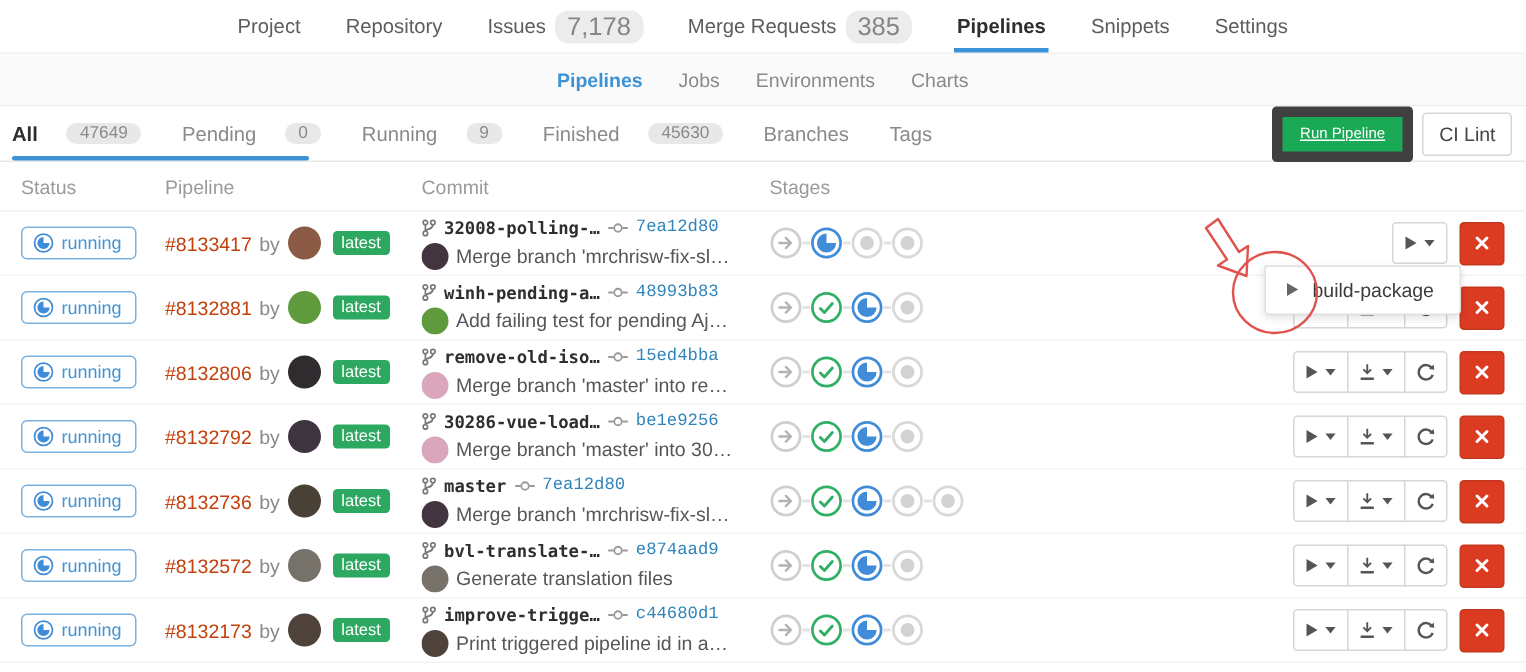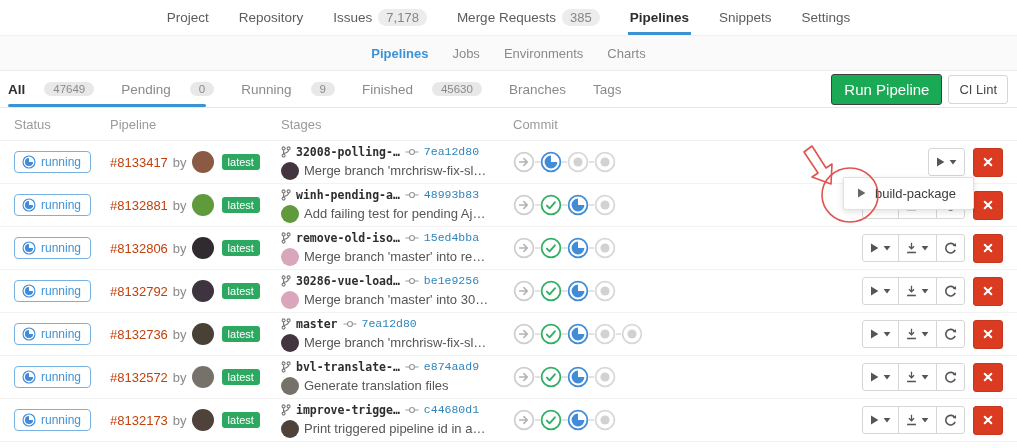--- a/index.html
+++ b/index.html
@@ -10,41 +10,41 @@
   }
   a { text-decoration:none; }
   button { font-family:"Liberation Sans", sans-serif; cursor:pointer; }
 
   
   .top-nav { height:36px; display:flex; justify-content:center; align-items:stretch;
              border-bottom:1px solid #f1f1f1; background:#fff; }
   .nav-item { display:flex; align-items:center; gap:6px; margin:0 13px; padding:3px 2px 0 2px;
               font-size:13.5px; color:#5c5c5c; border-bottom:3px solid transparent; cursor:pointer; }
   .nav-item.active { font-weight:bold; color:#2e2e2e; border-bottom-color:var(--accent,#3b93d6); }
-  .nav-badge { background:#ececec; color:#858585; border-radius:9px; padding:1px 8px; font-size:13px; }
+  .nav-badge { background:#ececec; color:#858585; border-radius:9px; padding:1px 8px; font-size:17px; }
 
   
   .sub-nav { height:35px; background:#fafafa; border-bottom:1px solid #ececec;
              display:flex; justify-content:center; align-items:center; }
   .sub-item { margin:0 12px; font-size:13px; color:#8a8a8a; cursor:pointer; }
   .sub-item.active { color:var(--accent,#3b93d6); font-weight:bold; }
 
   
   .filter-bar { height:37px; display:flex; align-items:center; padding:0 9px 0 8px;
                 border-bottom:1px solid #e7e7e7; position:relative; background:#fff; }
   .filter-tab { display:flex; align-items:center; gap:19px; margin-right:27px;
                 font-size:13.5px; color:#8a8a8a; cursor:pointer; }
   .filter-tab .filter-label { white-space:nowrap; }
   .filter-tab.active .filter-label { font-weight:bold; color:#2e2e2e; }
   .filter-badge { background:#e8e8e8; border-radius:9px; padding:1px 9px; font-size:11.5px; color:#8a8a8a; }
   .active-indicator { position:absolute; left:8px; bottom:0; width:198px; height:3px;
                       background:var(--accent,#3b93d6); border-radius:2px; }
   .filter-spacer { flex:1; }
-  .run-pipeline-btn { background:var(--green-button,#1aaa55); color:#fff; border:1px solid #404040;
-                      border-radius:3px; font-size:15px; padding:6px 12px; margin-right:6px; }
+  .run-pipeline-btn { background:var(--green-button,#1aaa55); color:#fff; border:7px solid #404040;
+                      border-radius:3px; font-size:10px; padding:6px 12px; margin-right:6px;text-decoration:underline; }
   .ci-lint-btn { background:#fff; color:#454545; border:1px solid #d6d6d6; border-radius:3px;
                  font-size:13px; padding:6px 10px; }
 
   
   .grid-cols { display:grid; grid-template-columns:96px 171px 232px 1fr 215px; padding:0 14px; }
   .table-header { height:33px; align-items:center; border-bottom:1px solid #f0f0f0;
                   color:#9a9a9a; font-size:13px; }
   .prow { height:43px; align-items:center; border-bottom:1px solid #f3f3f3; }
 
   .status-badge { display:inline-flex; align-items:center; gap:5px; border:1px solid #79b1e0;
@@ -161,22 +161,22 @@
     </span>
   <span class="active-indicator"></span>
   <span class="filter-spacer"></span>
   <button class="run-pipeline-btn">Run Pipeline</button>
   <button class="ci-lint-btn">CI Lint</button>
 </div>
 
 <div class="grid-cols table-header">
   <span>Status</span>
   <span>Pipeline</span>
+  <span>Commit</span>
   <span>Stages</span>
-  <span>Commit</span>
   <span></span>
 </div>
 
 <div id="table-body">
     <div class="grid-cols prow">
     <div>
       <span class="status-badge">
         <span class="status-icon">
             <svg viewBox="0 0 22 22">
               <circle cx="11" cy="11" r="9.4" fill="#fff" stroke="#418cd8" stroke-width="1.8"></circle>

